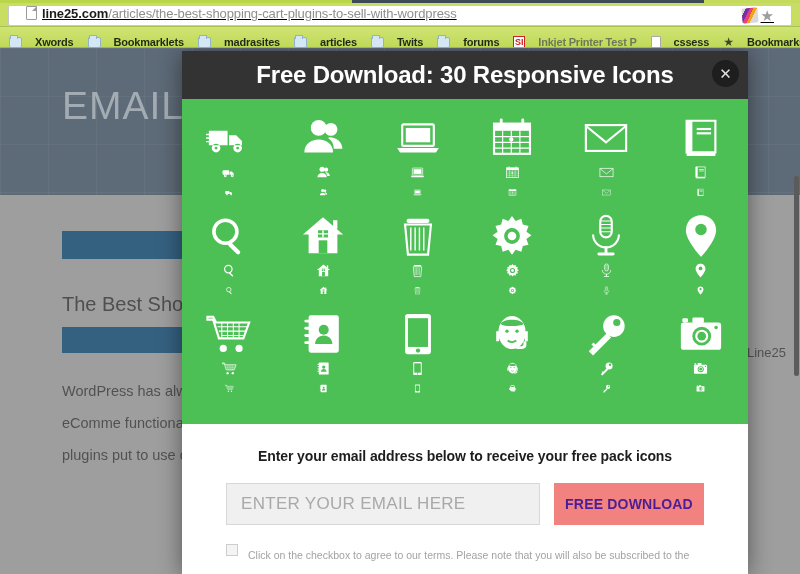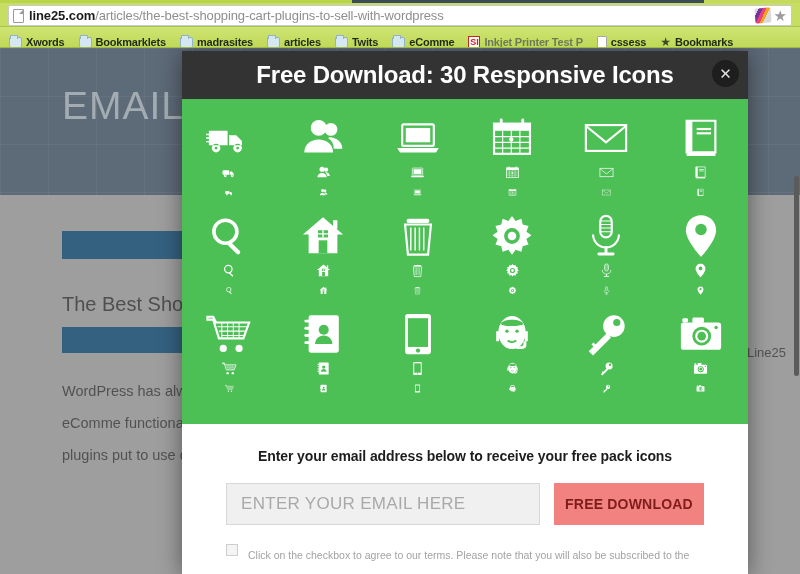--- a/index.html
+++ b/index.html
@@ -18,21 +18,21 @@
     background: linear-gradient(to right,#b9d64a 0%,#b9d64a 44%,#3c4a5a 44%,#3c4a5a 88%,#c3da5c 88%,#c3da5c 100%);
   }
   .urlbar-row {
     position: absolute; left: 0; top: 3px; width: 800px; height: 24px;
     background: #c8de63;
     border-bottom: 1px solid #aac24f;
   }
   .urlbar {
     position: absolute; left: 8px; top: 2px; width: 784px; height: 21px;
     background: #ffffff; border: 1px solid #c9c9c9; border-radius: 2px;
-    display: flex; align-items: center; padding: 0 2px;
+    display: flex; padding: 0 15px; text-decoration: underline;
   }
   .page-icon {
     width: 11px; height: 14px; background: #fff; border: 1px solid #9a9a9a;
     border-radius: 1px; position: relative; flex: 0 0 auto; margin: 0 5px 0 2px;
   }
   .page-icon:after {
     content:""; position:absolute; right:-1px; top:-1px;
     border-width:0 0 5px 5px; border-style:solid; border-color:transparent transparent #9a9a9a transparent;
   }
   .url-text { font-size: 13px; color: #8e8e8e; white-space: nowrap; letter-spacing: -0.1px; }
@@ -44,21 +44,21 @@
     transform: rotate(-4deg); border-radius: 2px;
   }
   .star-icon { font-size: 15px; color: #9d9d9d; line-height: 1; }
 
   .bmbar {
     position: absolute; left: 0; top: 27px; width: 800px; height: 21px;
     background: linear-gradient(to bottom,#cfe473,#c0d958);
     border-bottom: 1px solid #9fb846;
     display: flex; align-items: center; padding-left: 2px; overflow: hidden;
   }
-  .bm { display: flex; align-items: center; gap: 4px; padding: 0 7px; height: 21px; white-space: nowrap; margin-top: 10px; }
+  .bm { display: flex; align-items: center; gap: 13px; padding: 0 7px; height: 21px; white-space: nowrap; margin-top: 10px; }
   .bm-label { font-size: 11px; color: #1f2a12; font-weight: 700; letter-spacing: -0.2px; }
   .bm-label.dim { color: #6d7a57; }
   .ic-folder {
     width: 13px; height: 11px; background: #d4e7f3; border: 1px solid #8fb4cc;
     border-radius: 1px 2px 2px 2px; position: relative; flex: 0 0 auto;
   }
   .ic-folder:before {
     content:""; position:absolute; left:0; top:-3px; width:6px; height:3px;
     background:#d4e7f3; border:1px solid #8fb4cc; border-bottom:none; border-radius:1px 1px 0 0;
   }
@@ -120,21 +120,21 @@
   .form-panel { background: #ffffff; padding: 24px 44px 0 44px; height: 150px; }
   .form-heading { text-align: center; font-size: 14px; font-weight: 700; color: #1d1d1d; letter-spacing: -0.1px; }
   .form-row { display: flex; gap: 14px; margin-top: 19px; }
   .email-input {
     flex: 1 1 auto; height: 42px; background: #f0f0f0; border: 1px solid #d8d8d8;
     font-size: 17px; color: #a5a5a5; padding: 0 14px; font-family: "Liberation Sans", sans-serif;
     letter-spacing: 0.3px;
   }
   .email-input::placeholder { color: #a9a9a9; }
   .dl-button {
-    flex: 0 0 150px; height: 42px; background: #f2827f; border: none; color: #7f1d1d;
+    flex: 0 0 150px; height: 42px; background: #f2827f; border: none; color: #4c1d95;
     font-size: 14px; font-weight: 700; letter-spacing: 0.2px; cursor: pointer;
     font-family: "Liberation Sans", sans-serif;
   }
   .terms-row { display: flex; gap: 10px; margin-top: 17px; }
   .terms-check {
     flex: 0 0 auto; width: 12px; height: 12px; background: #f4f4f4; border: 1px solid #cdcdcd;
     margin-top: 2px; cursor: pointer;
   }
   .terms-text { font-size: 10.5px; line-height: 26px; color: #a3a3a3; }
 
@@ -176,21 +176,21 @@
         <div class="bm">
           <div class="ic-folder"></div>
           <span class="bm-label">articles</span>
         </div>
         <div class="bm">
           <div class="ic-folder"></div>
           <span class="bm-label">Twits</span>
         </div>
         <div class="bm">
           <div class="ic-folder"></div>
-          <span class="bm-label">eComme</span>
+          <span class="bm-label">forums</span>
         </div>
         <div class="bm">
           <div class="ic-si">SI</div>
           <span class="bm-label dim">Inkjet Printer Test P</span>
         </div>
         <div class="bm">
           <div class="ic-doc"></div>
           <span class="bm-label">cssess</span>
         </div>
         <div class="bm">

